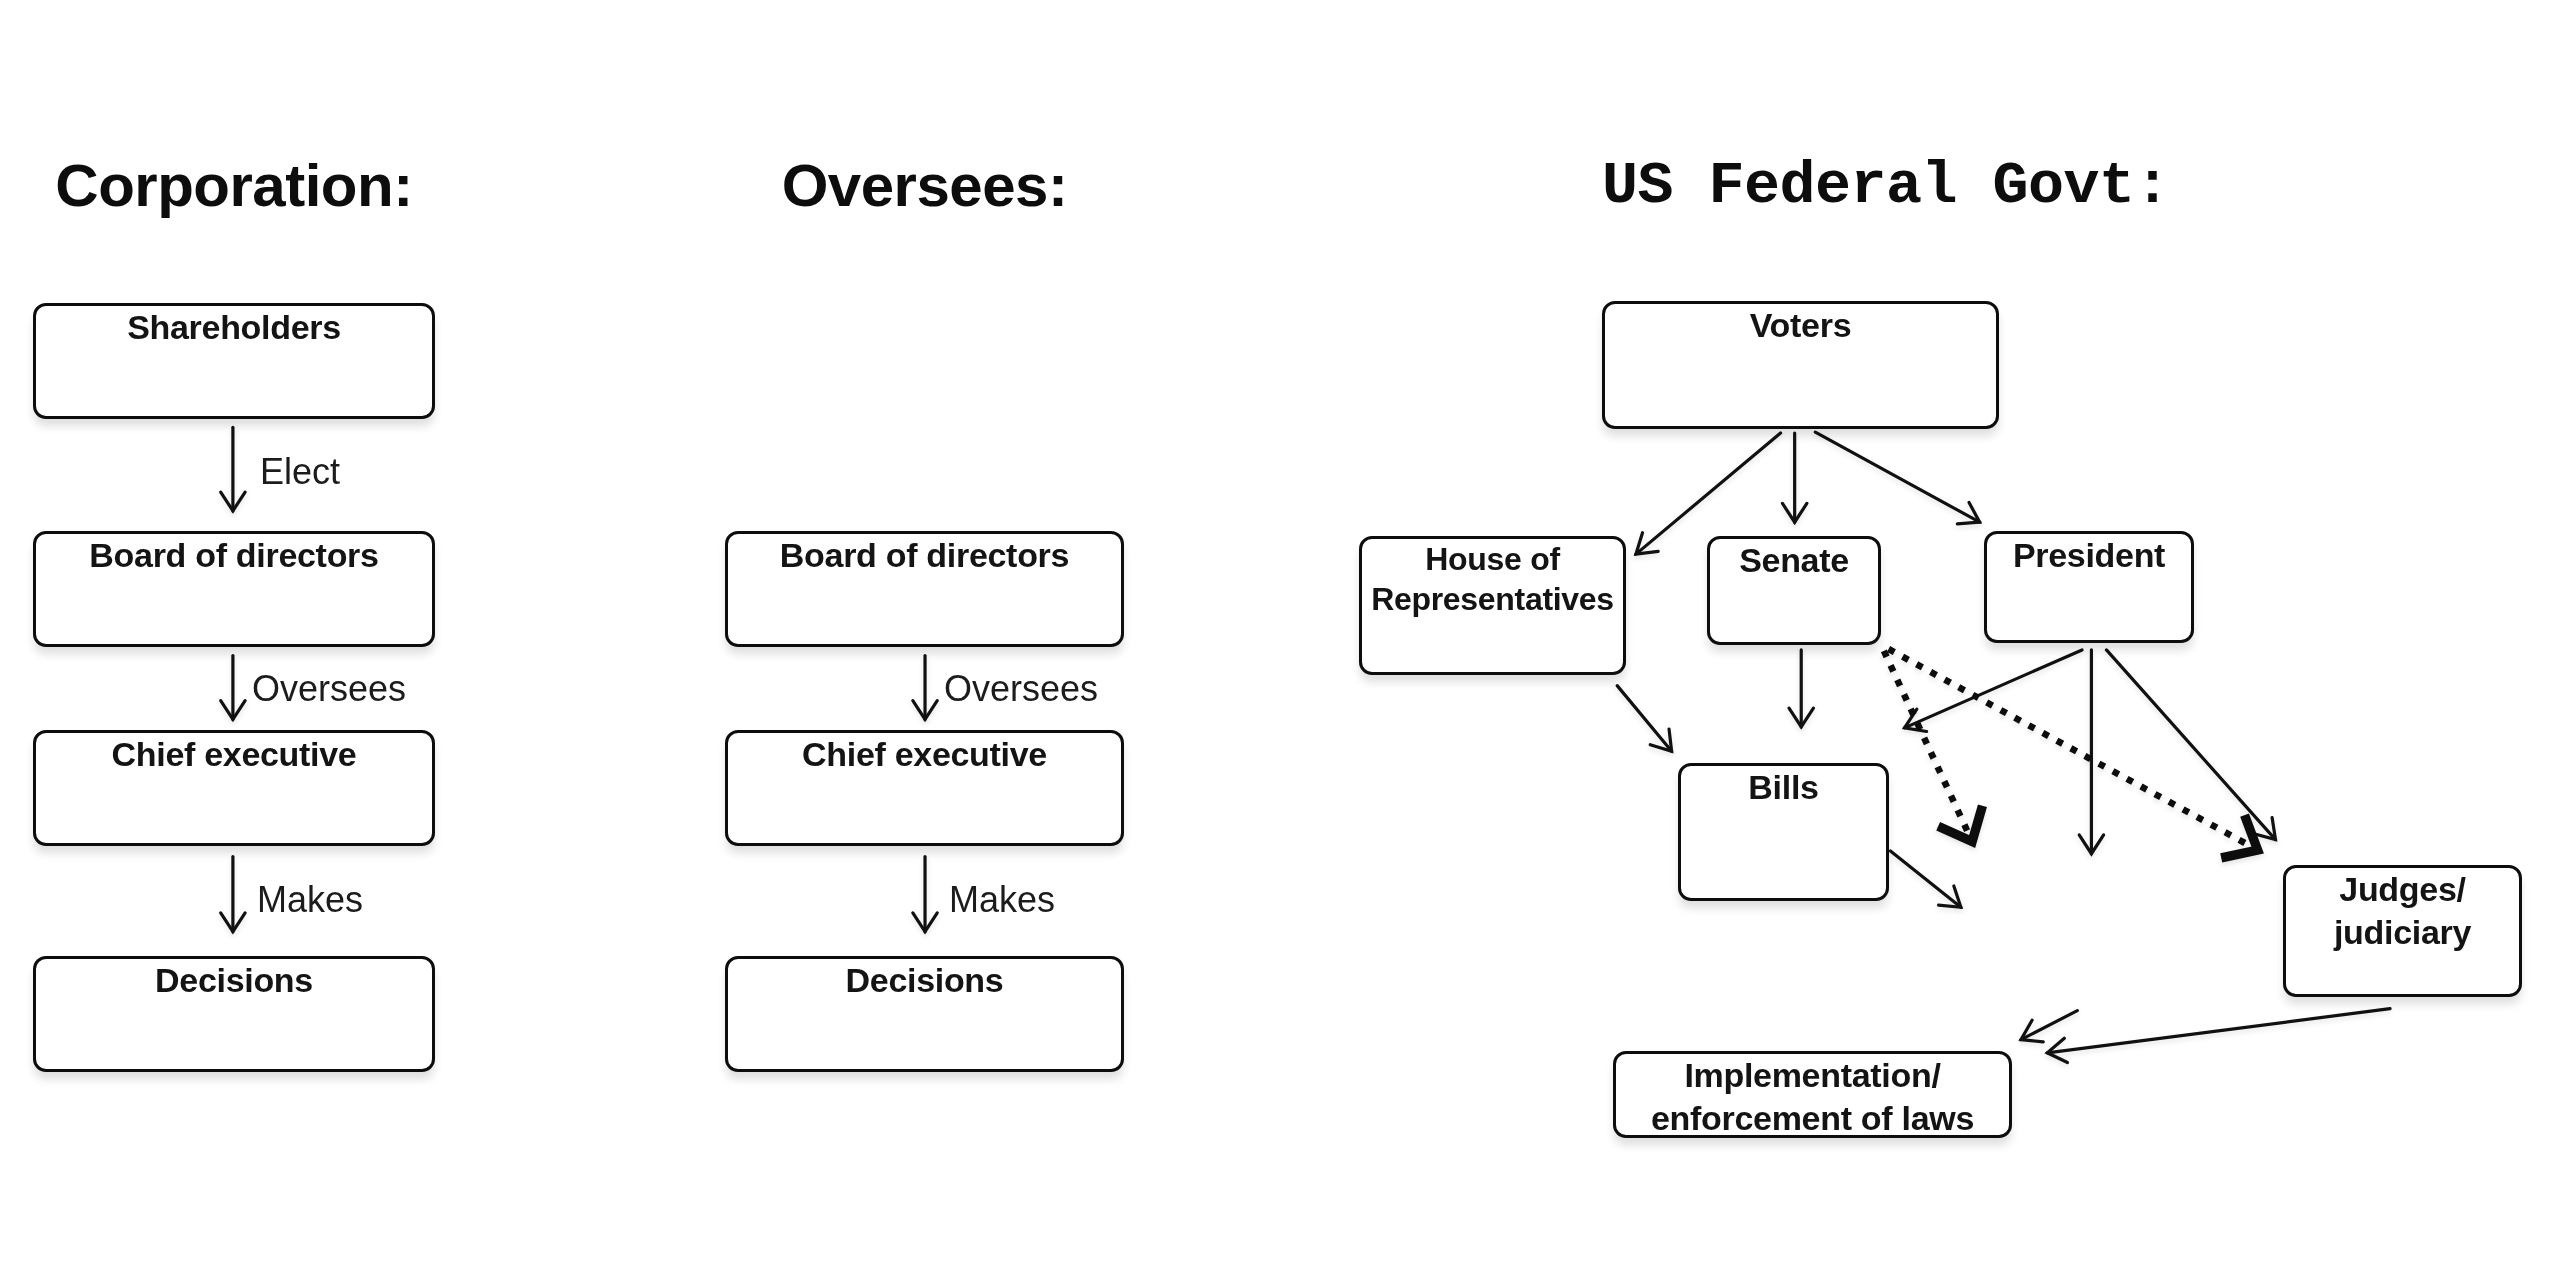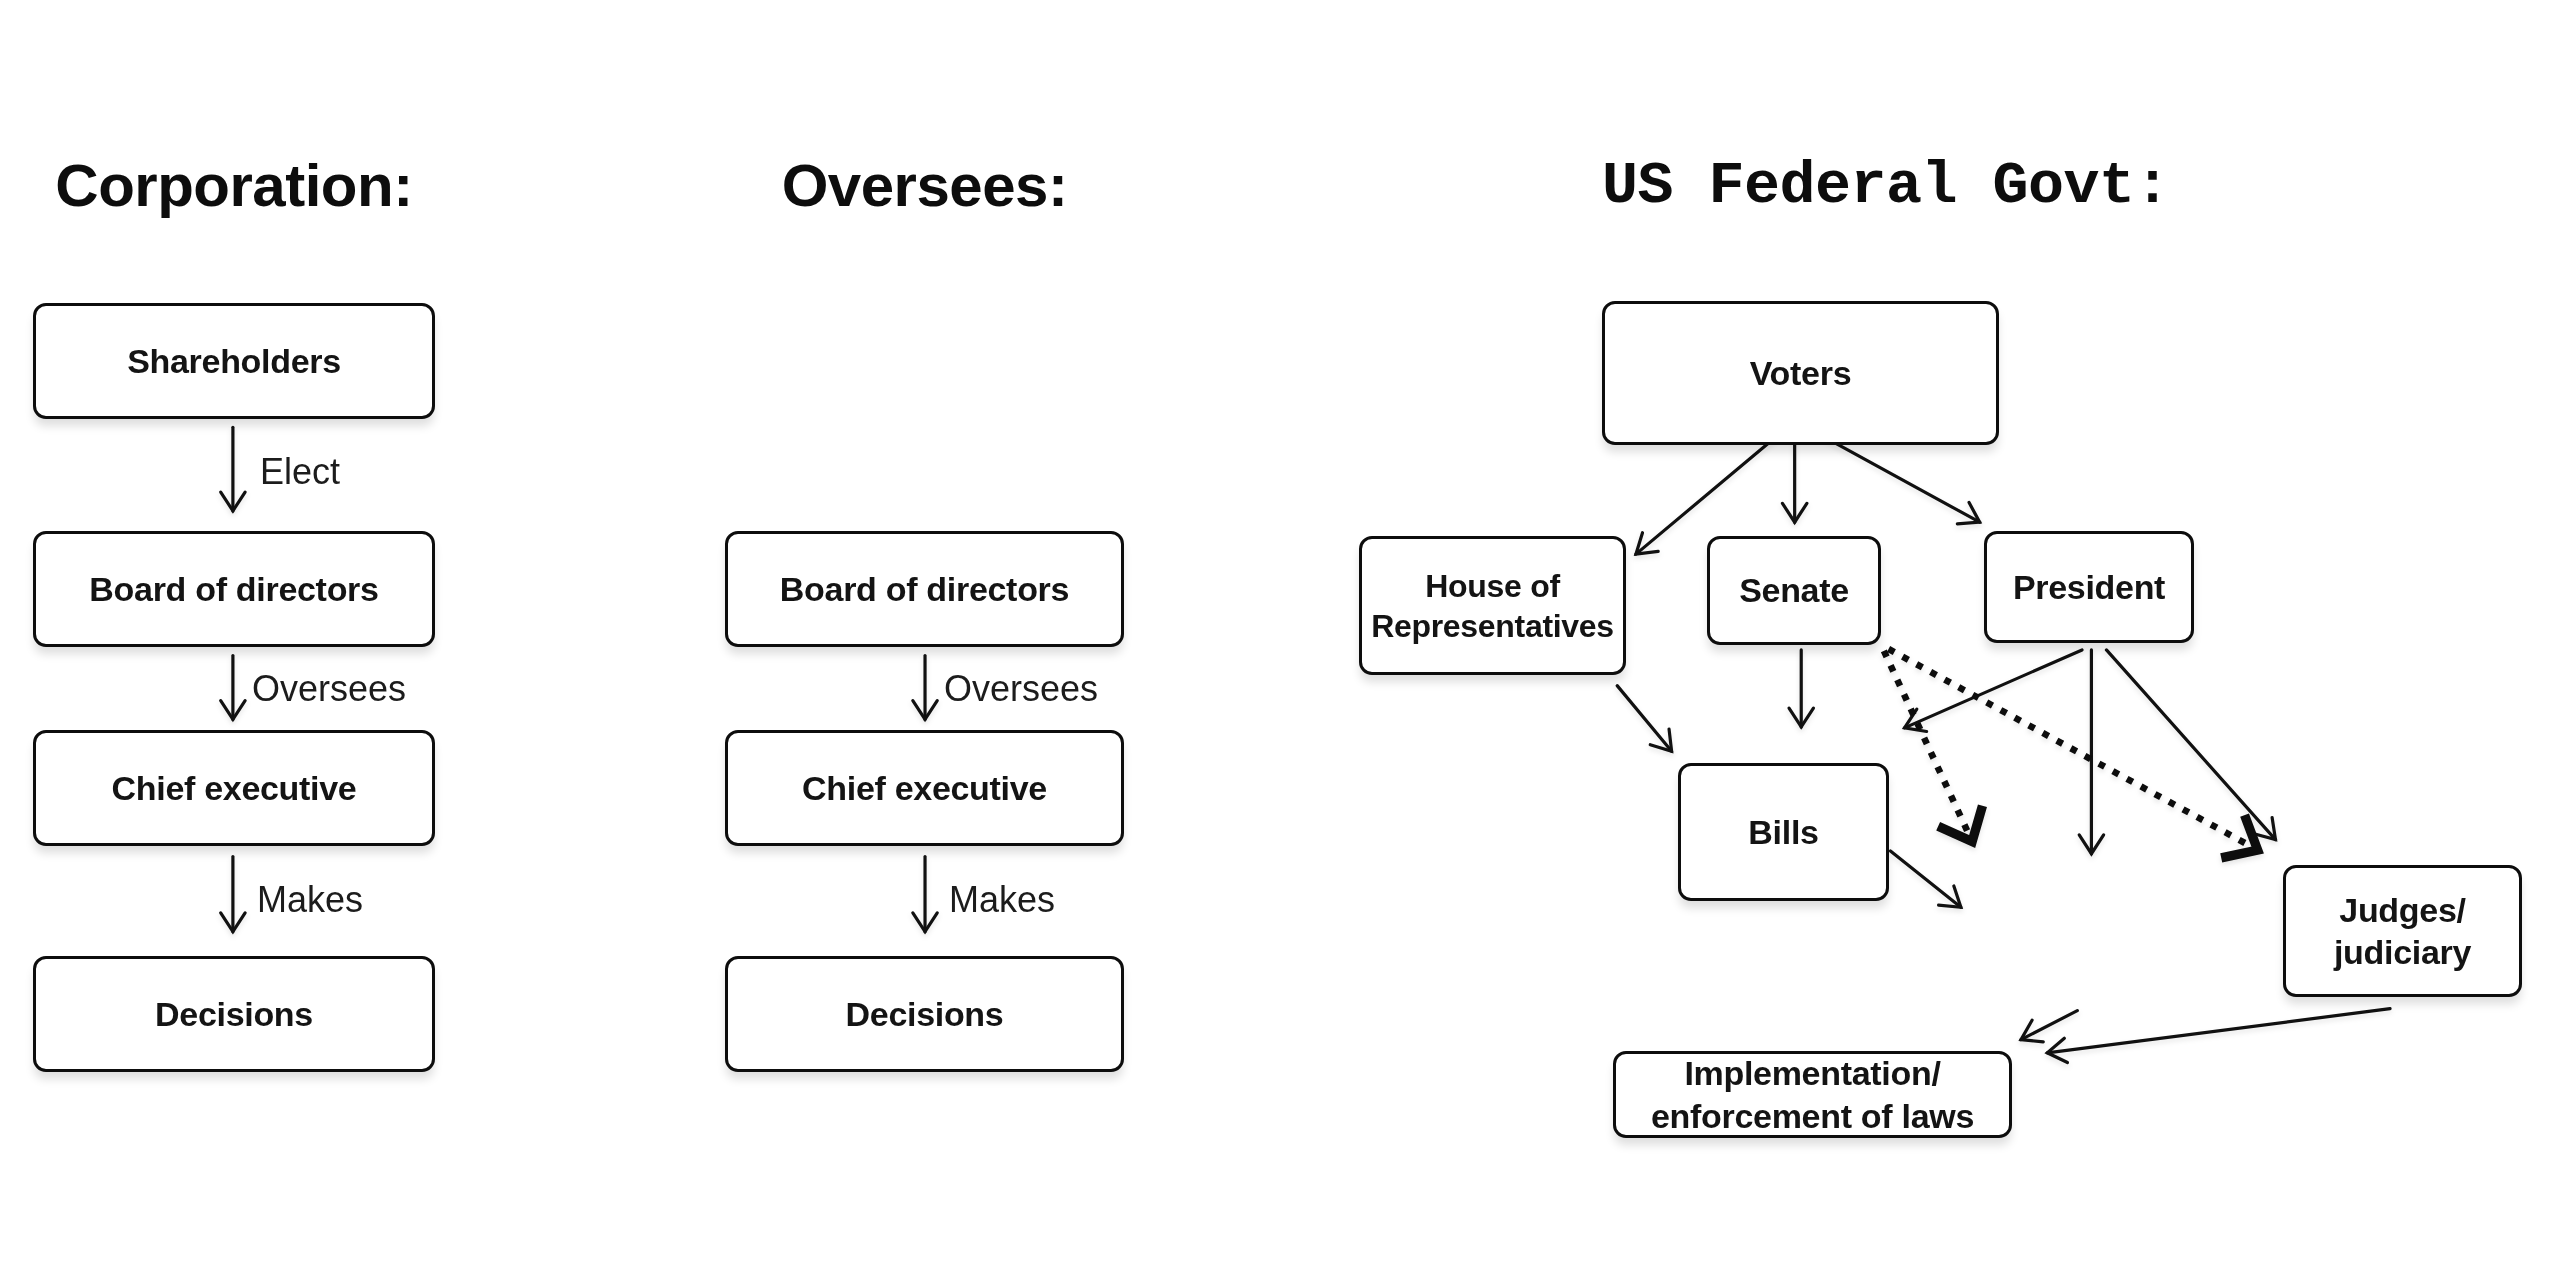--- a/index.html
+++ b/index.html
@@ -24,21 +24,20 @@
     white-space: nowrap;
   }
   .node {
     position: absolute;
     box-sizing: border-box;
     background: #ffffff;
     border: 3.3px solid #0d0d0d;
     border-radius: 13px;
     box-shadow: 0 8.5px 9.4px -1.9px rgba(0,0,0,0.13);
     display: flex;
-    align-items: center;
     justify-content: center;
     text-align: center;
     z-index: 2;
   }
   .node-label {
     font-size: 34px;
     font-weight: bold;
     line-height: 1.25;
     color: #141414;
     white-space: pre-line;
@@ -149,21 +148,21 @@
   </div>
 
   <div class="edge-label" style="left:949px; top:851px;">Makes</div>
 
   <div class="node" style="left:725px; top:928px; width:399px; height:116px;">
     <span class="node-label">Decisions</span>
   </div>
 
   <div class="panel-title" style="left:1602px; top:125px; width:563px;font-family:Liberation Mono, monospace;">US Federal Govt:</div>
 
-  <div class="node" style="left:1602px; top:273px; width:397px; height:144px;">
+  <div class="node" style="left:1602px; top:273px; width:397px; height:128px;">
     <span class="node-label">Voters</span>
   </div>
 
   <div class="node" style="left:1359px; top:508px; width:267px; height:139px;">
     <span class="node-label small">House of
 Representatives</span>
   </div>
 
   <div class="node" style="left:1707px; top:508px; width:174px; height:109px;">
     <span class="node-label">Senate</span>

